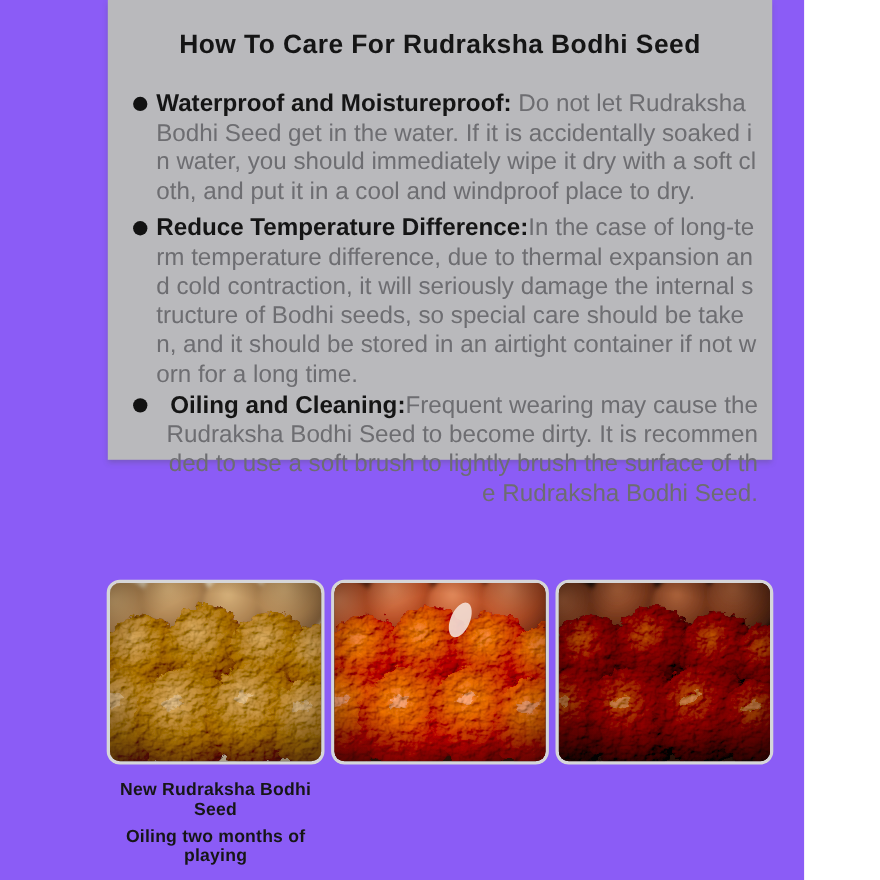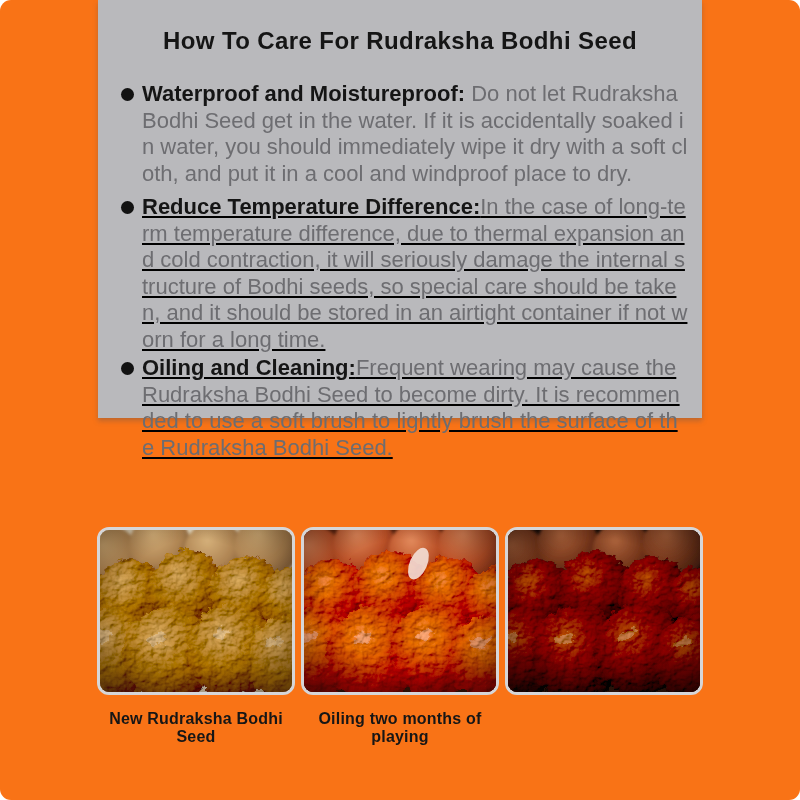--- a/index.html
+++ b/index.html
@@ -1,47 +1,47 @@
 <!DOCTYPE html>
 <html><head>
 <meta charset="utf-8">
 <style>
   html,body { margin:0; padding:0; }
   body { font-family:"Liberation Sans", sans-serif; }
-  .stage { position:relative; width:800px; height:800px; background:#f97316; overflow:hidden;border-radius:11px; }
+  .stage { position:relative; width:731px; height:800px; background:#8b5cf6; overflow:hidden; }
 
   .panel {
     position:absolute; left:98px; top:0; width:604px; height:418px;
     background:#b9b9bc; box-shadow:0 3px 5px rgba(80,80,88,.35);
     box-sizing:border-box;
   }
   .panel h1 {
     margin:27px 10px 0; text-align:center;
     font-size:24px; font-weight:bold; color:#151515; letter-spacing:.4px;
   }
   .care-list { list-style:none; margin:26px 0 0; padding:0 13px 0 23px; }
   .care-item { display:flex; align-items:flex-start; }
-  .care-item + .care-item { margin-top:7px;text-decoration:underline; }
-  .care-item:nth-child(3) { margin-top:2px; }
+  .care-item + .care-item { margin-top:7px; }
+  .care-item:nth-child(3) { margin-top:2px;text-align:right; }
   .bullet-dot { flex:none; width:13px; height:13px; border-radius:50%; background:#121212; margin:7px 8px 0 0; }
   .care-item p {
     margin:0; font-size:22px; line-height:26.5px; color:#6d6d71;
     word-break:break-all;
   }
   .care-item b { color:#151515; font-weight:bold; }
 
   .photo-row { position:absolute; left:97px; top:527px; width:606px; display:flex; gap:6px; }
   .photo-frame {
     margin:0; box-sizing:border-box; width:198px; height:168px;
     border:3px solid #d6d6d8; border-radius:12px; overflow:hidden;
     background:#2a1208;
   }
   .photo-frame svg { display:block; width:100%; height:100%; }
 
-  .caption-row { position:absolute; left:97px; top:710px; width:606px; display:flex; gap:6px; }
+  .caption-row { position:absolute; left:97px; top:710px; width:606px; display:flex; gap:6px;flex-direction:column; }
   .caption-row .caption {
     width:198px; text-align:center;
     font-size:16px; font-weight:bold; color:#161616; letter-spacing:.2px;
   }
 </style>
 </head>
 <body>
 
 <div class="stage">
 

